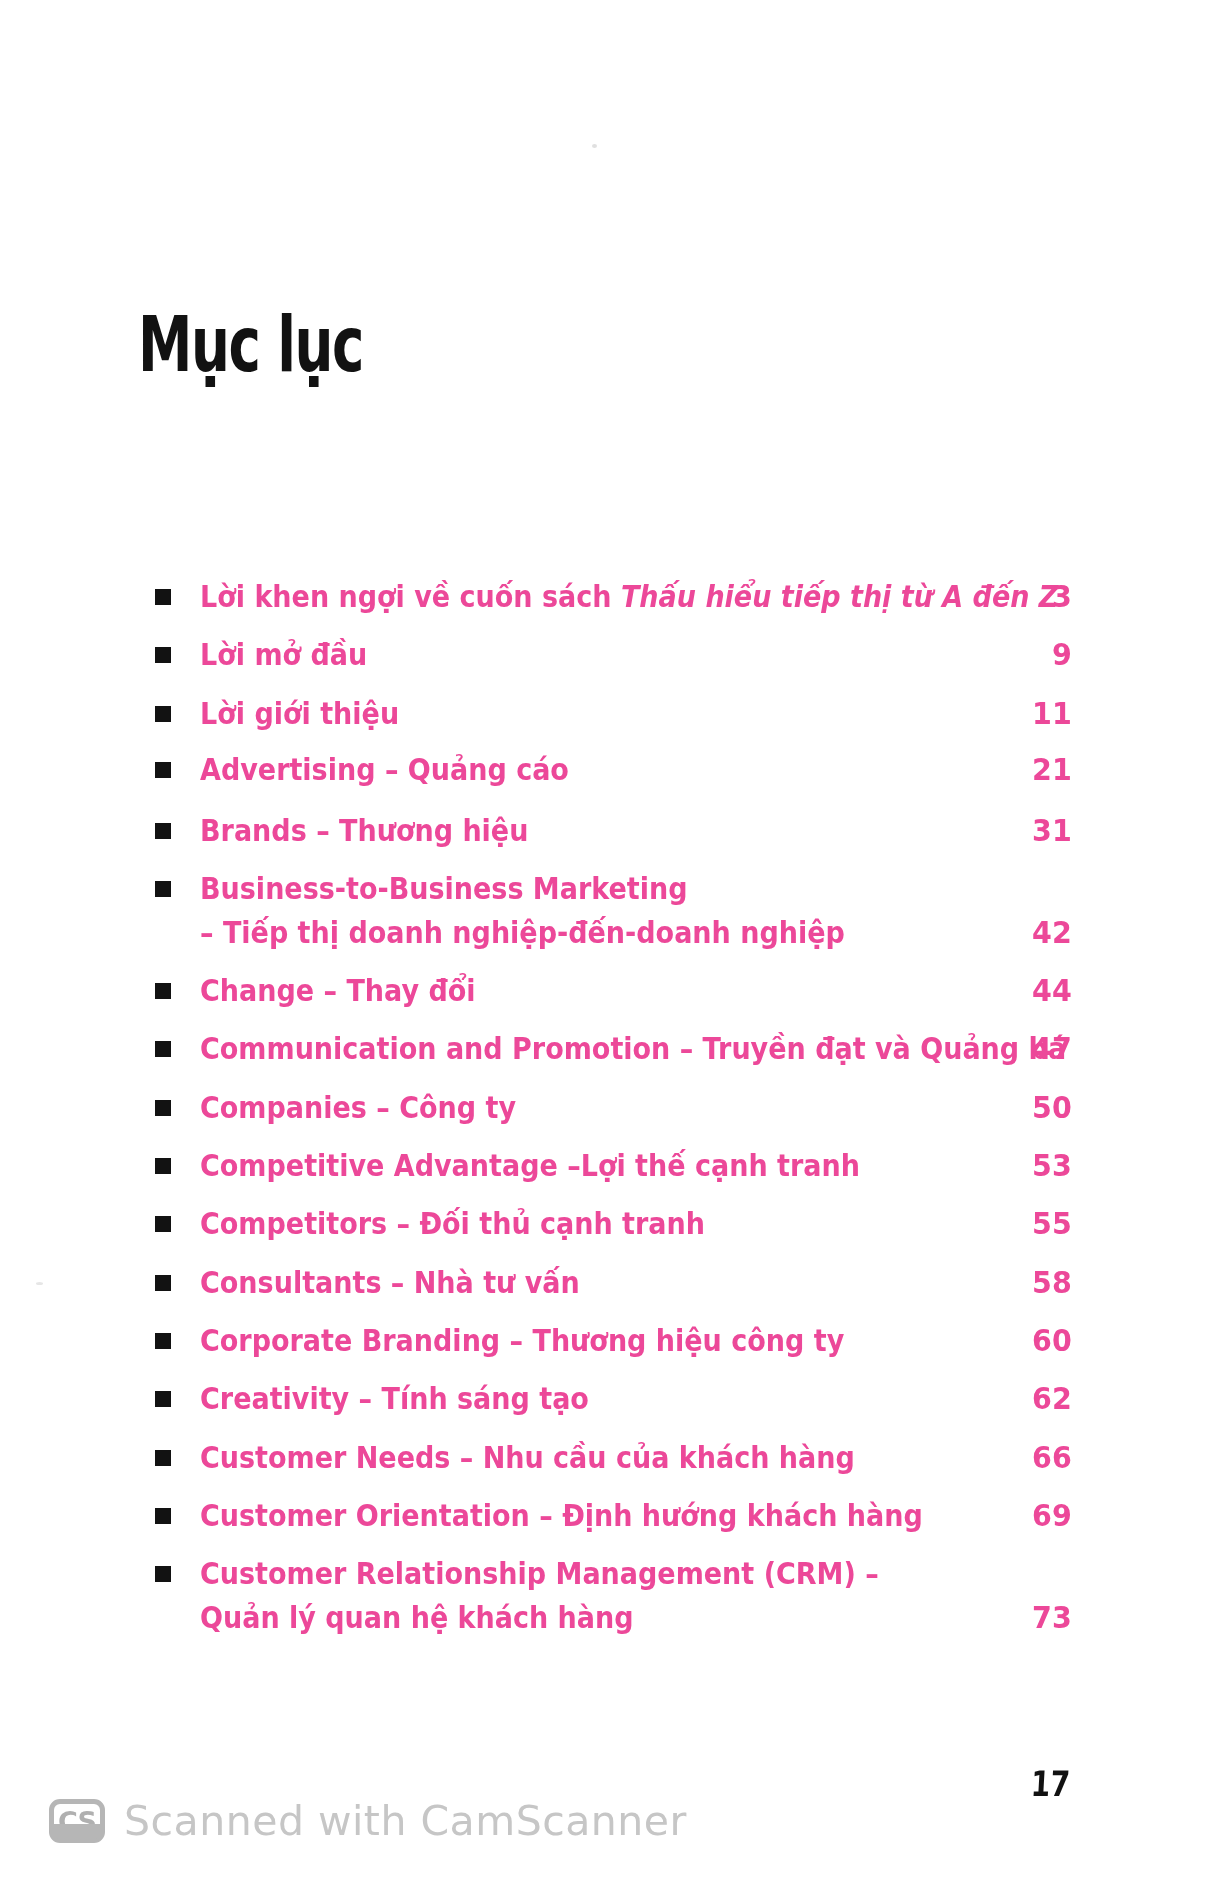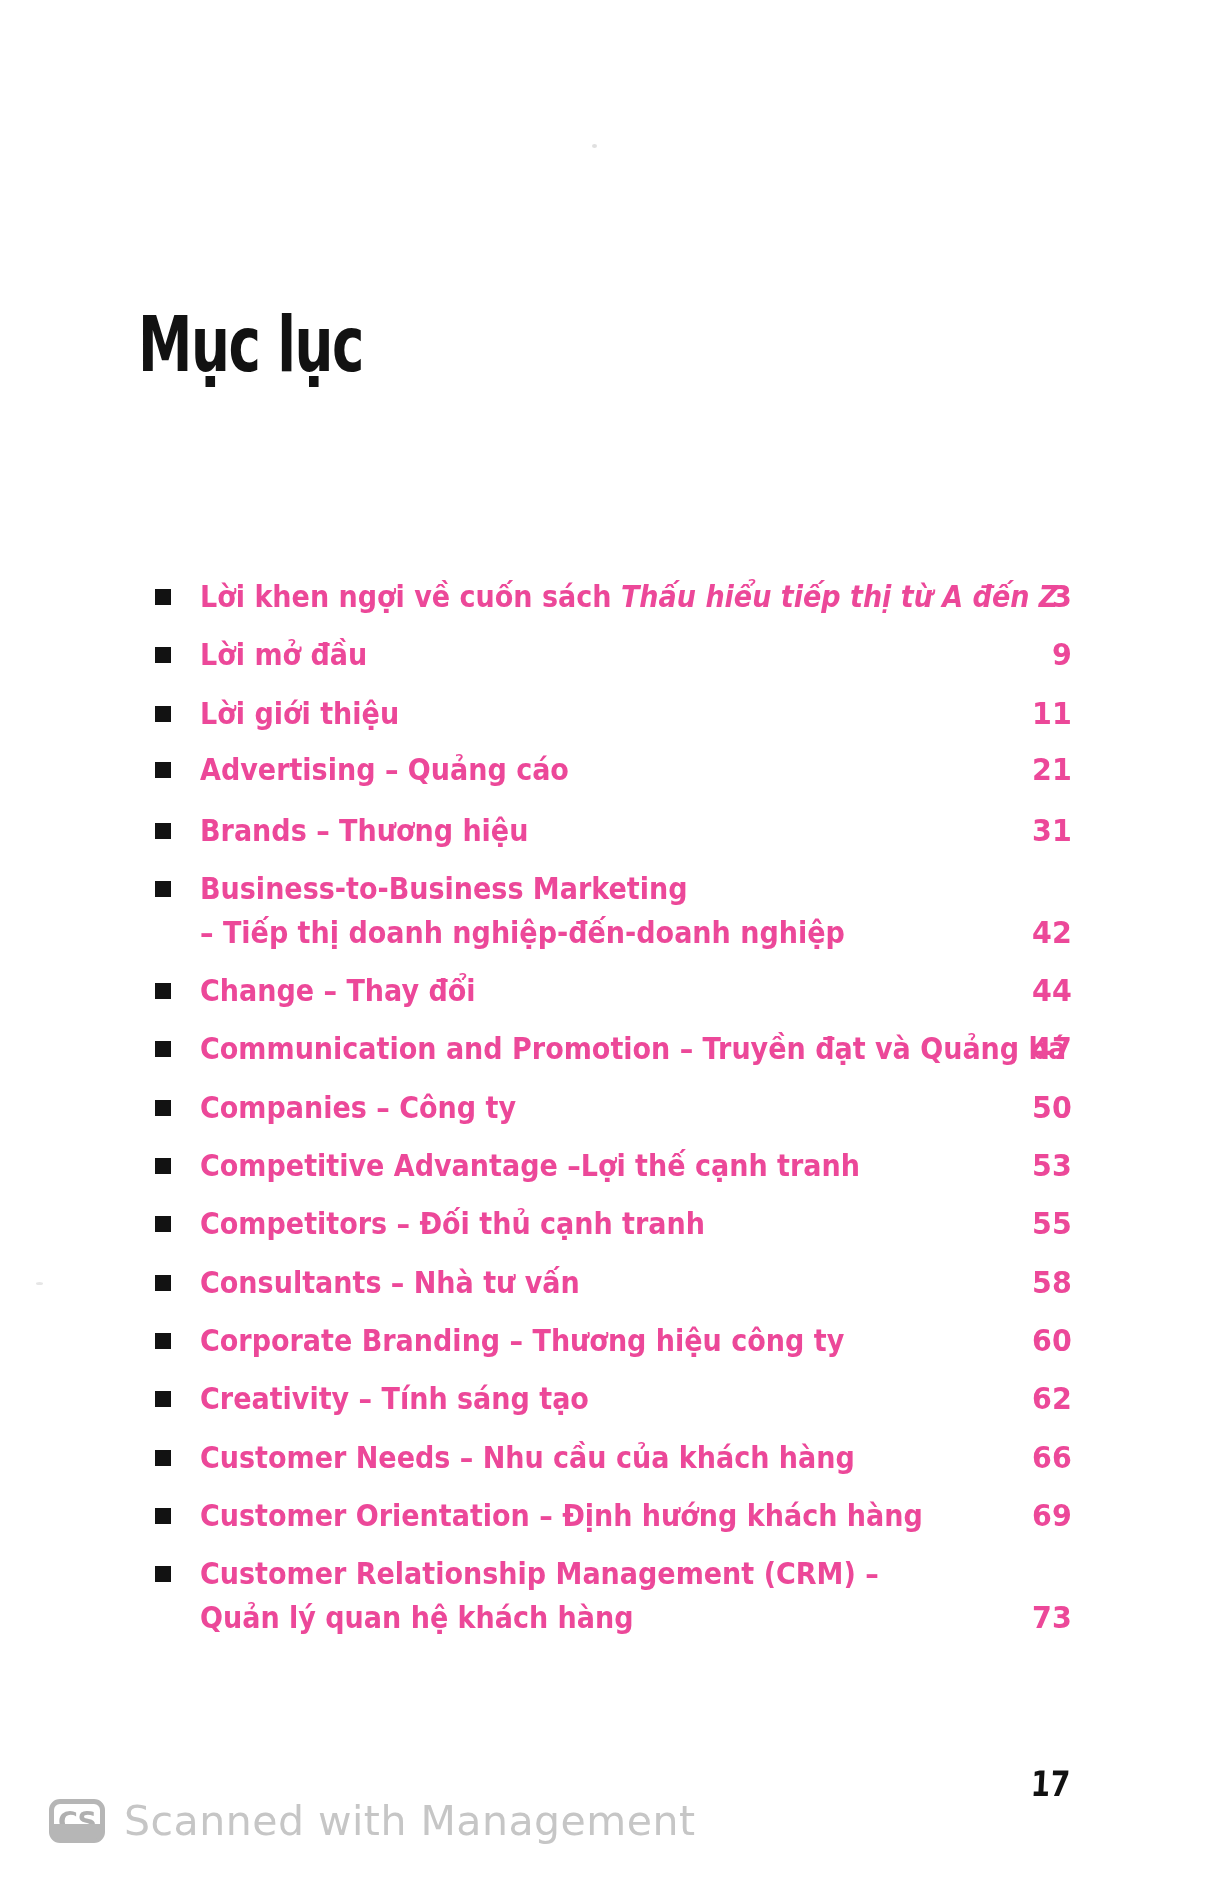--- a/index.html
+++ b/index.html
@@ -277,19 +277,19 @@
 
   </div>
 
   <div class="folio">17</div>
 
   <div class="watermark">
     <div class="cs-badge">
       <span class="cs-badge-label">CS</span>
       <span class="cs-badge-bar"></span>
     </div>
-    <div class="wm-text">Scanned with Management</div>
+    <div class="wm-text">Scanned with CamScanner</div>
   </div>
 
   <span class="speck speck-a"></span>
   <span class="speck speck-b"></span>
 
 </div>
 
 </body></html>

